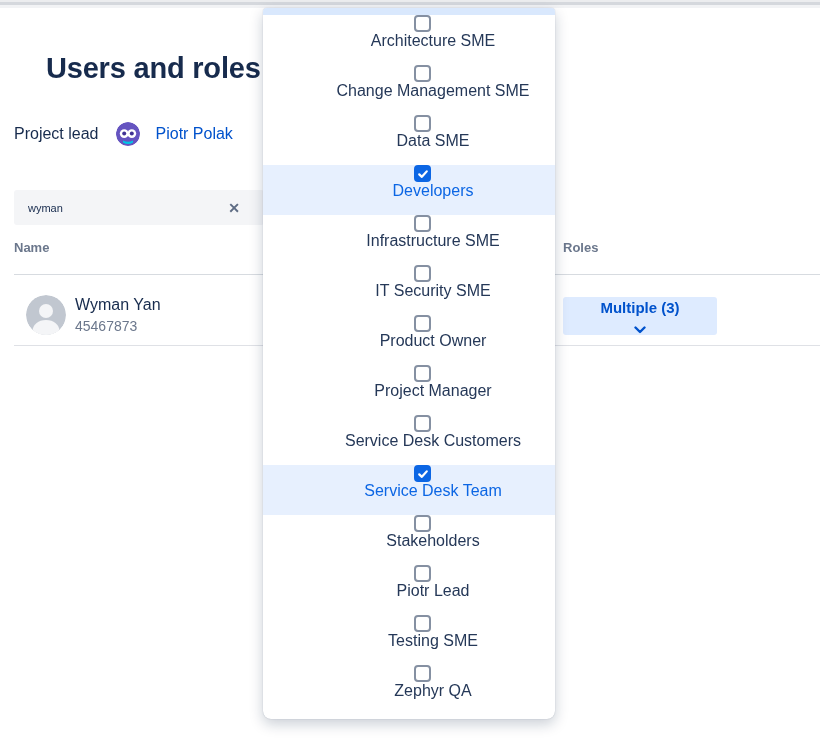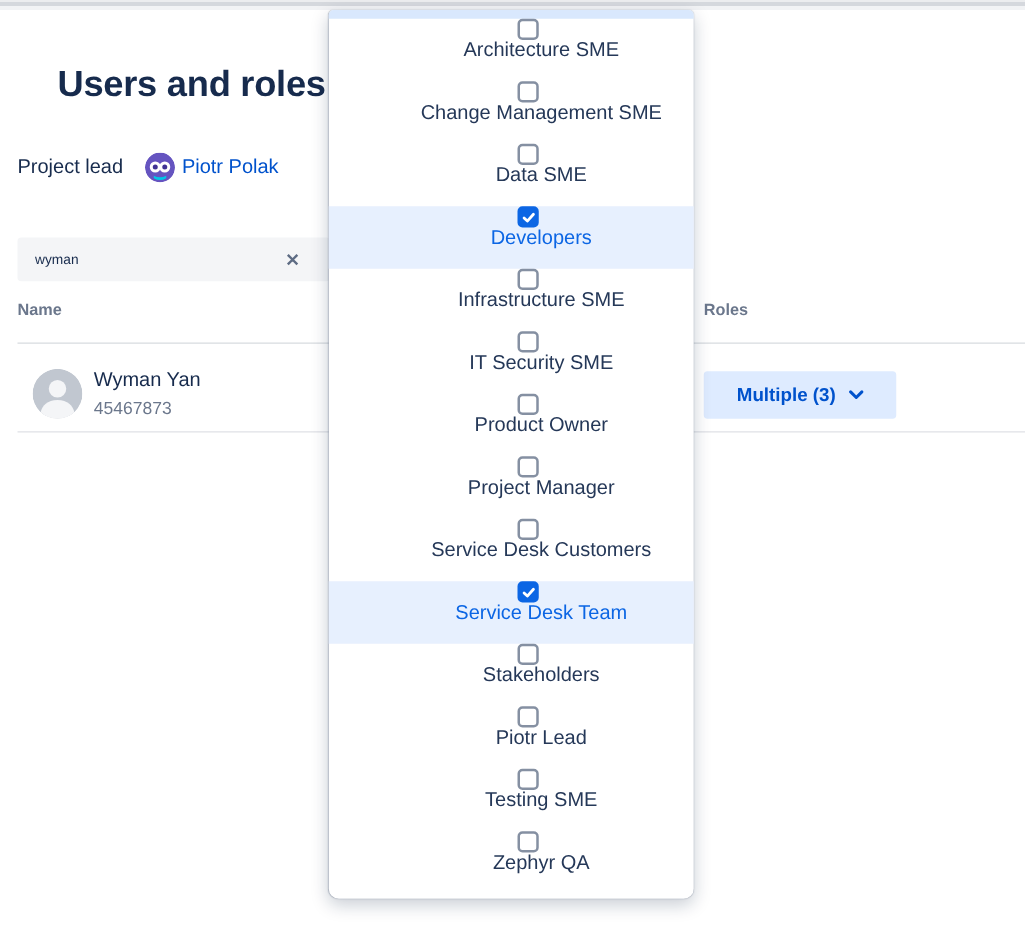--- a/index.html
+++ b/index.html
@@ -20,21 +20,21 @@
   }
   .lead-row {
     position: absolute; top: 121px; left: 14px;
     display: flex; align-items: center; height: 26px;
   }
   .lead-label { font-size: 16px; color: #172B4D; margin-right: 17px; }
   .lead-avatar {
     width: 24px; height: 24px; border-radius: 50%; overflow: hidden;
     display: inline-block; margin-right: 6px; flex: 0 0 auto;
   }
-  .lead-name { font-size: 16px; color: #0052CC; text-decoration: none; cursor: pointer; }
+  .lead-name { font-size: 16px; color: #0052CC; text-decoration: none; cursor: pointer; margin-left: 10px; }
 
   .search-box {
     position: absolute; top: 190px; left: 14px; width: 250px; height: 35px;
     background: #F4F5F7; border-radius: 3px;
     display: flex; align-items: center;
   }
   .search-input {
     border: none; background: transparent; outline: none;
     font-family: "Liberation Sans", sans-serif;
     font-size: 11px; color: #172B4D; padding-left: 14px; width: 205px; height: 100%;
@@ -61,20 +61,21 @@
     border-radius: 50%; overflow: hidden;
   }
   .user-name { position: absolute; top: 296px; left: 75px; font-size: 16px; color: #172B4D; }
   .user-id   { position: absolute; top: 318px; left: 75px; font-size: 14px; color: #6B778C; }
 
   .roles-btn {
     position: absolute; top: 297px; left: 563px; width: 154px; height: 38px;
     background: #DEEBFF; border: none; border-radius: 3px; cursor: pointer;
     display: inline-flex; align-items: center; justify-content: center; gap: 10px;
     font-family: "Liberation Sans", sans-serif;
+    flex-direction: column;
   }
   .roles-btn .btn-label { font-size: 15px; font-weight: 700; color: #0052CC; }
   .roles-btn svg { display: block; }
 
   .dropdown {
     position: absolute; top: 8px; left: 263px; width: 292px;
     background: #fff; border-radius: 4px 4px 8px 8px;
     box-shadow: 0 5px 14px rgba(9,30,66,0.22), 0 0 1px rgba(9,30,66,0.31);
     padding-bottom: 4px; z-index: 10;
   }

